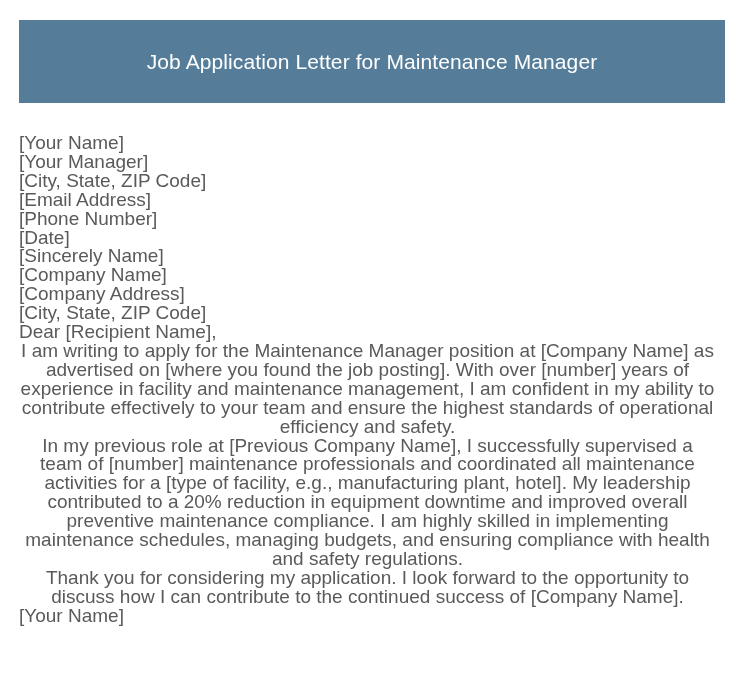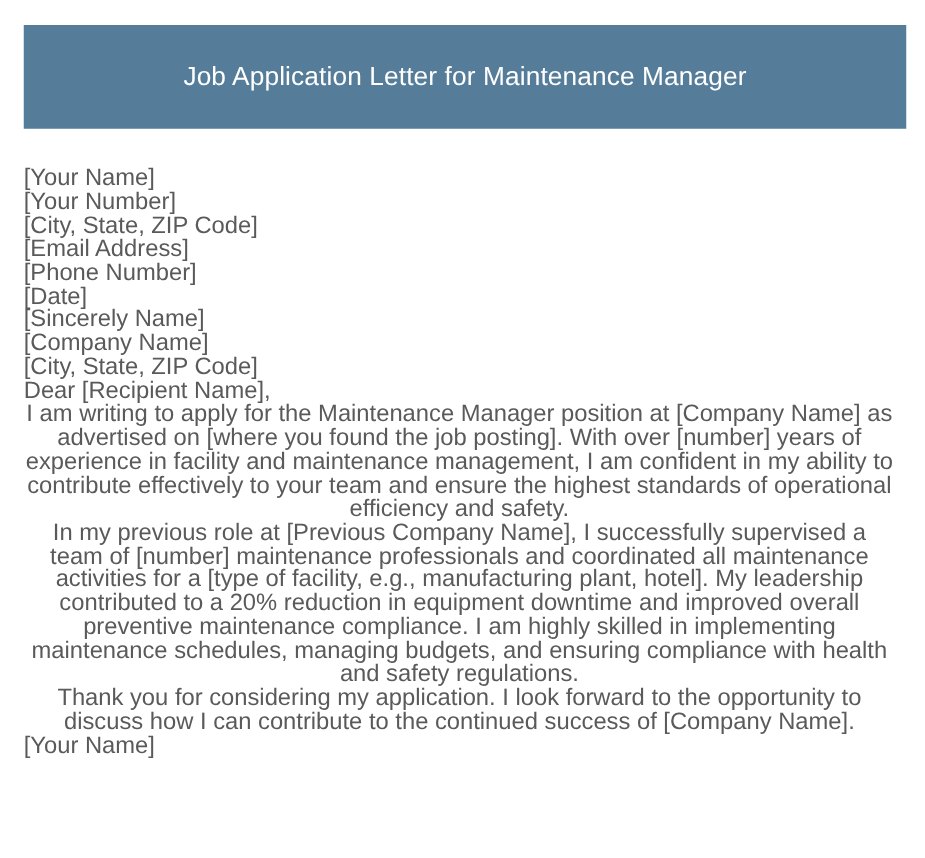--- a/index.html
+++ b/index.html
@@ -67,30 +67,31 @@
 <div class="page">
 
   <div class="letter-header">
     <div class="letter-title">Job Application Letter for Maintenance Manager</div>
   </div>
 
   <div class="letter-body">
 
     <div>
       <span class="line">[Your Name]</span>
-      <span class="line">[Your Number]</span>
+      <span class="line">[Your Manager]</span>
       <span class="line">[City, State, ZIP Code]</span>
       <span class="line">[Email Address]</span>
       <span class="line">[Phone Number]</span>
       <span class="line">[Date]</span>
     </div>
 
     <div>
       <span class="line">[Sincerely Name]</span>
       <span class="line">[Company Name]</span>
+      <span class="line">[Company Address]</span>
       <span class="line">[City, State, ZIP Code]</span>
     </div>
 
     <span class="line">Dear [Recipient Name],</span>
 
     <p class="para">I am writing to apply for the Maintenance Manager position at [Company Name] as advertised on [where you found the job posting]. With over [number] years of experience in facility and maintenance management, I am confident in my ability to contribute effectively to your team and ensure the highest standards of operational efficiency and safety.</p>
     <p class="para">In my previous role at [Previous Company Name], I successfully supervised a team of [number] maintenance professionals and coordinated all maintenance activities for a [type of facility, e.g., manufacturing plant, hotel]. My leadership contributed to a 20% reduction in equipment downtime and improved overall preventive maintenance compliance. I am highly skilled in implementing maintenance schedules, managing budgets, and ensuring compliance with health and safety regulations.</p>
     <p class="para">Thank you for considering my application. I look forward to the opportunity to discuss how I can contribute to the continued success of [Company Name].</p>
 
     <span class="line">[Your Name]</span>

